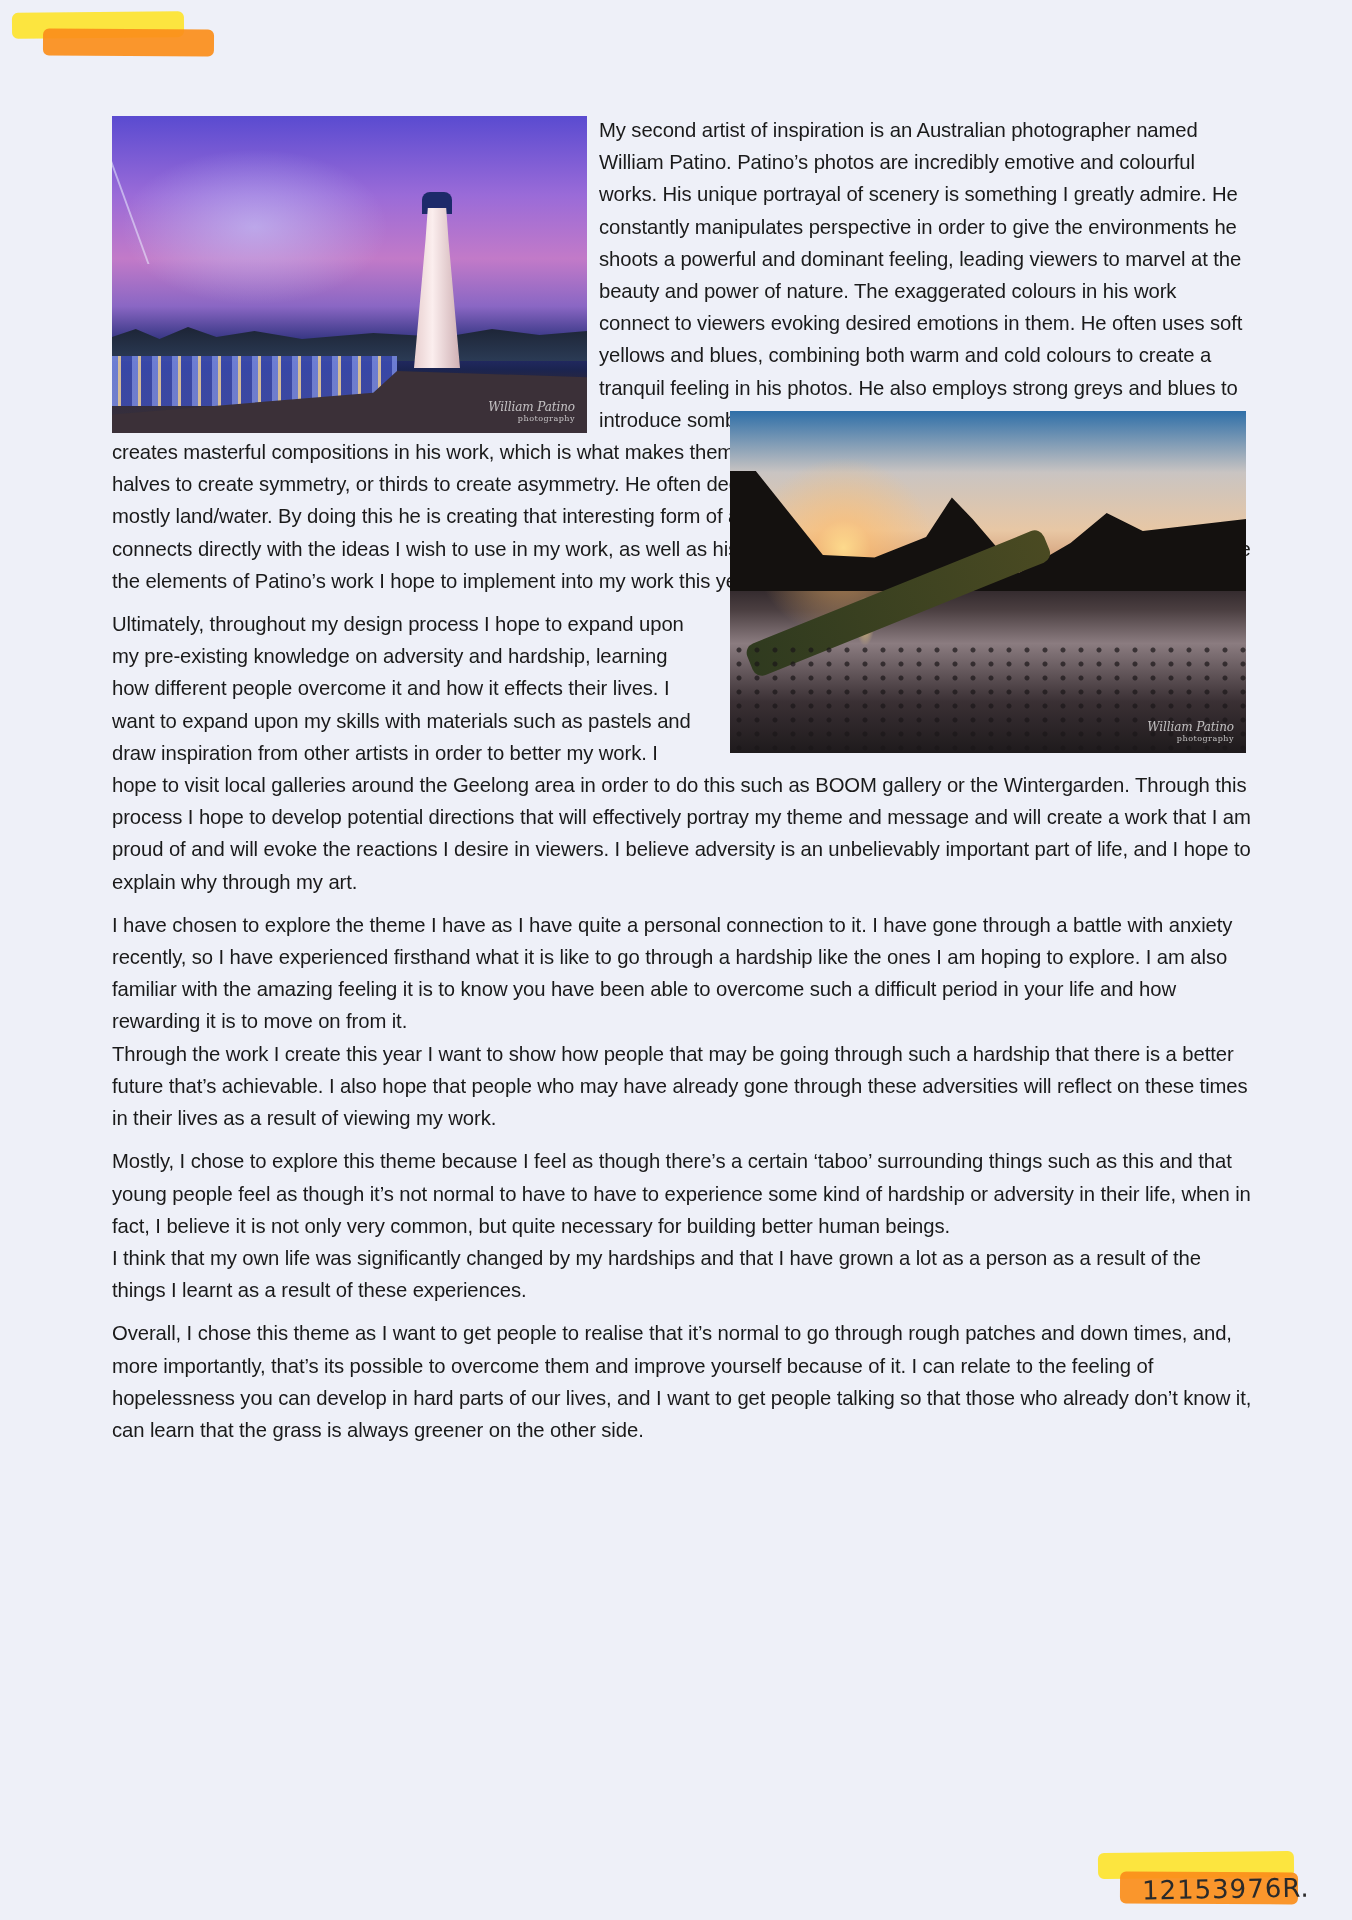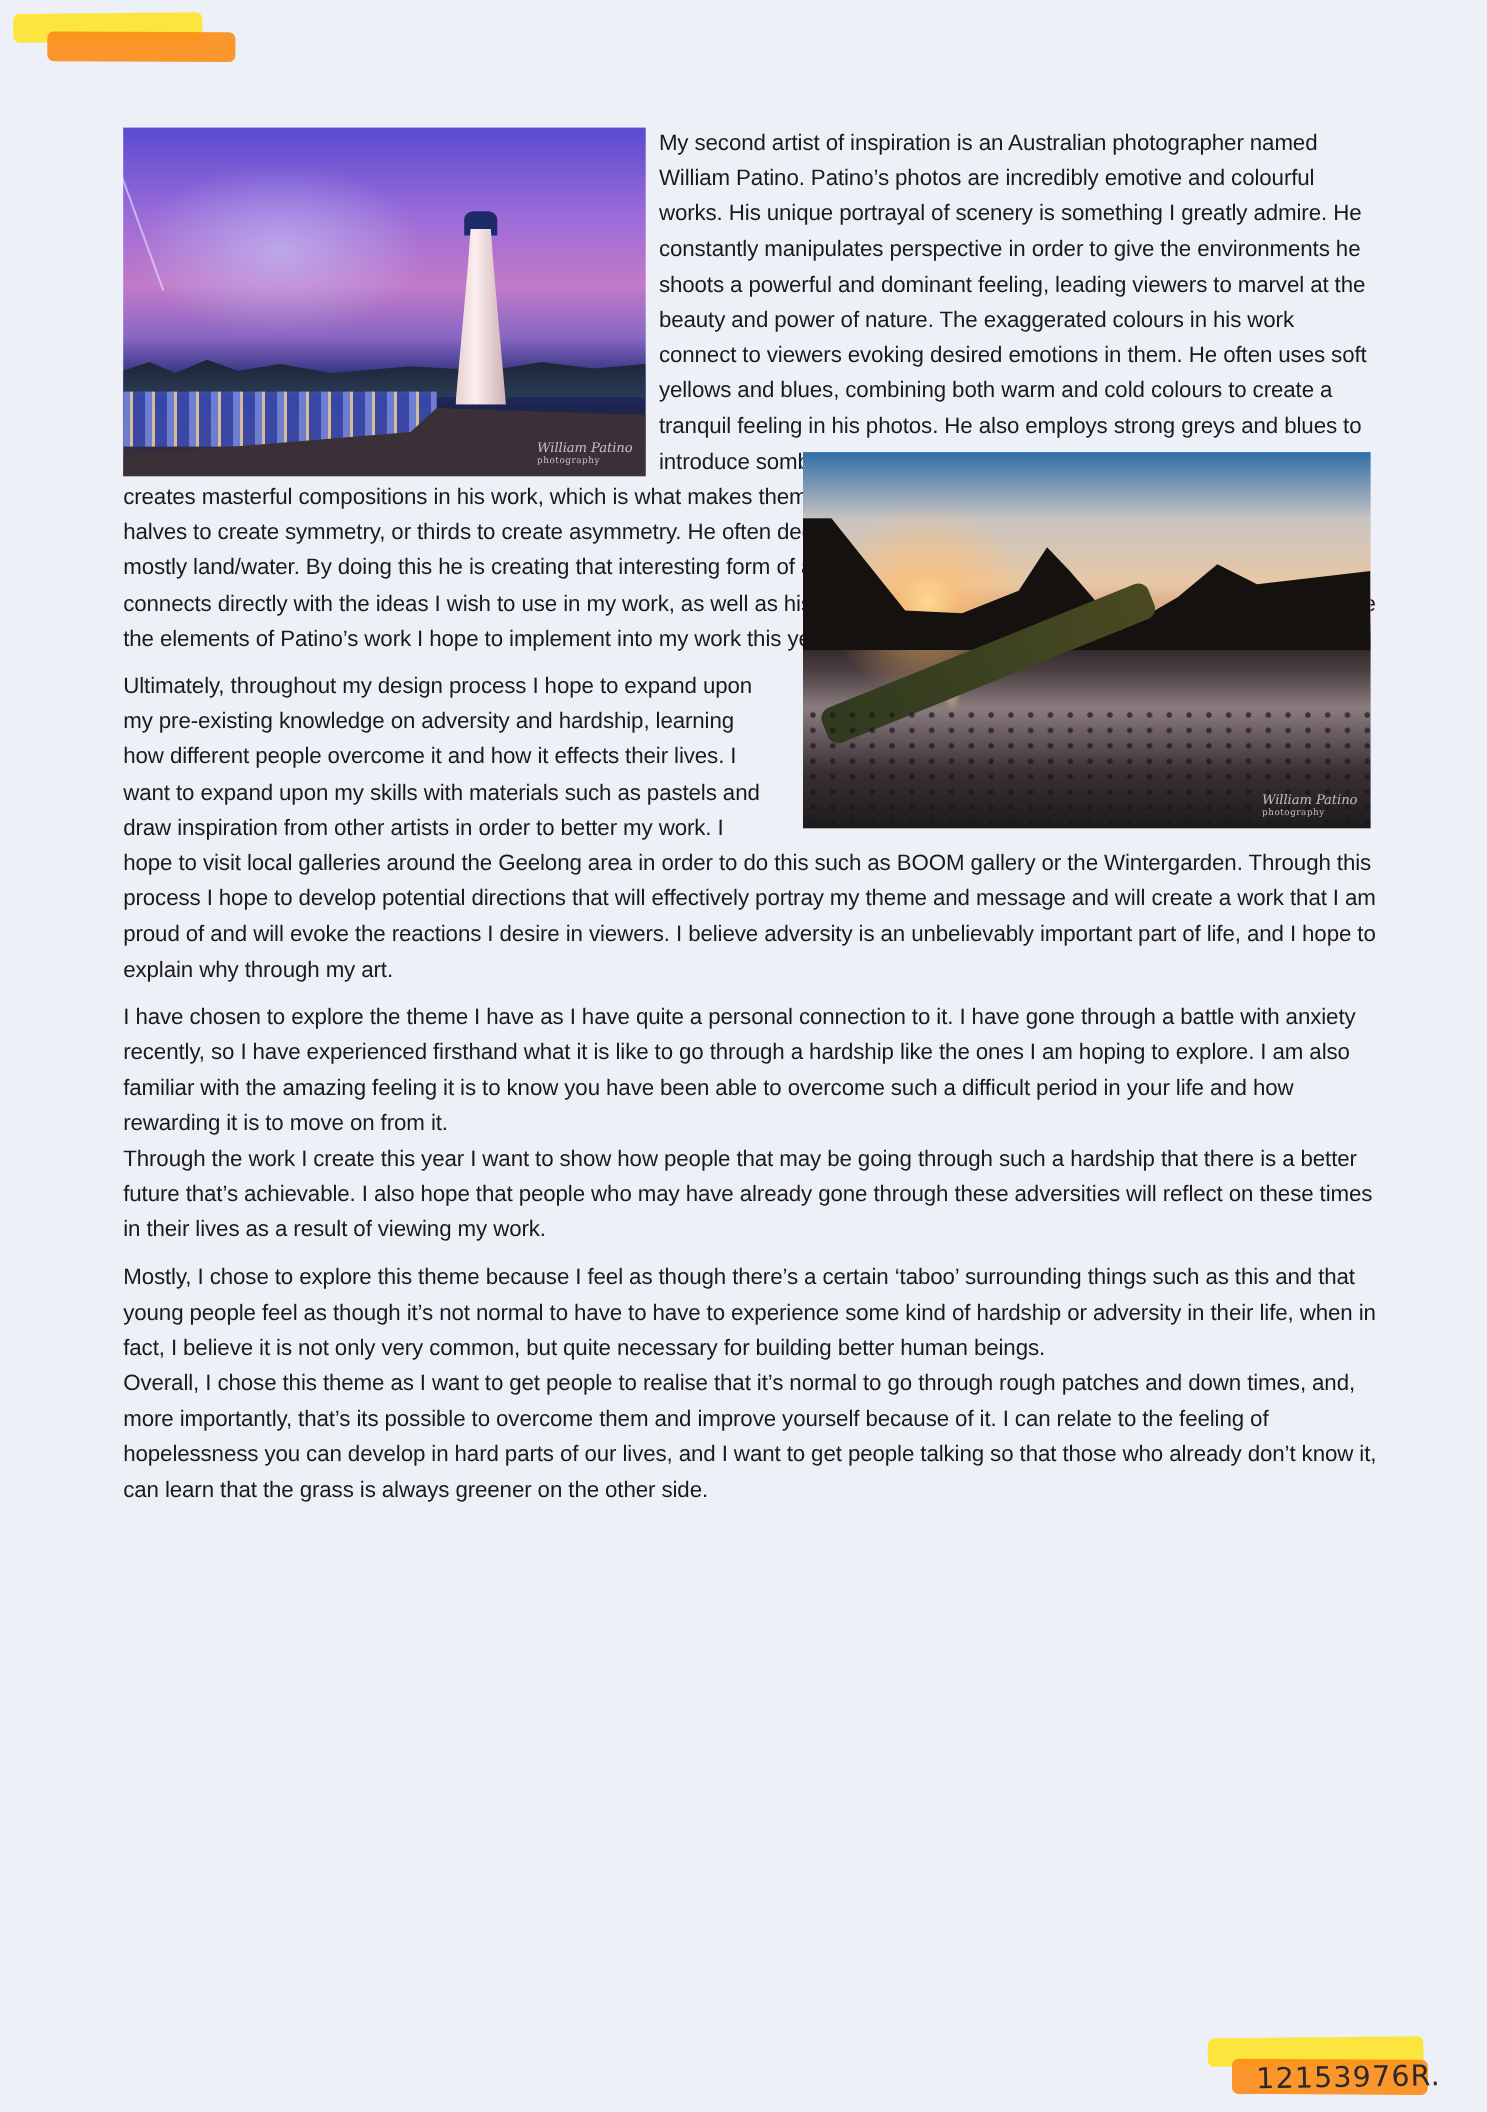--- a/index.html
+++ b/index.html
@@ -78,21 +78,21 @@
     transform: rotate(-22deg); transform-origin: left center; border-radius: 10px;
   }
   .photo-fjord .rocks {
     position: absolute; left: 0; bottom: 0; width: 100%; height: 110px;
     background: radial-gradient(circle, #1a1618 2px, transparent 3px) 0 0/18px 14px;
     opacity: 0.7;
   }
   .sig {
     position: absolute; right: 12px; bottom: 8px;
     font-family: "DejaVu Serif", serif; font-style: italic;
-    font-size: 12px; color: rgba(240,240,240,0.75); text-align: left; line-height: 12px;
+    font-size: 12px; color: rgba(240,240,240,0.75); text-align: right; line-height: 12px;
   }
   .sig small { display: block; font-style: normal; font-size: 8px; letter-spacing: 0.5px; }
 
   .student-id {
     position: absolute; left: 1142px; top: 1874px;
     font-family: "DejaVu Sans", sans-serif; font-size: 26px; color: #2a2a2a;
     letter-spacing: 1px; transform: rotate(-1deg);
   }
 </style>
 </head>
@@ -125,18 +125,19 @@
     <div class="sig">
       <span>William Patino</span>
       <small>photography</small>
     </div>
   </div>
 
   <p style="margin-top:11px;">Ultimately, throughout my design process I hope to expand upon my pre-existing knowledge on adversity and hardship, learning how different people overcome it and how it effects their lives. I want to expand upon my skills with materials such as pastels and draw inspiration from other artists in order to better my work. I hope to visit local galleries around the Geelong area in order to do this such as BOOM gallery or the Wintergarden. Through this process I hope to develop potential directions that will effectively portray my theme and message and will create a work that I am proud of and will evoke the reactions I desire in viewers. I believe adversity is an unbelievably important part of life, and I hope to explain why through my art.</p>
   <p class="tight">I have chosen to explore the theme I have as I have quite a personal connection to it. I have gone through a battle with anxiety recently, so I have experienced firsthand what it is like to go through a hardship like the ones I am hoping to explore.  I am also familiar with the amazing feeling it is to know you have been able to overcome such a difficult period in your life and how rewarding it is to move on from it.</p>
   <p>Through the work I create this year I want to show how people that may be going through such a hardship that there is a better future that’s achievable. I also hope that people who may have already gone through these adversities will reflect on these times in their lives as a result of viewing my work.</p>
   <p class="tight">Mostly, I chose to explore this theme because I feel as though there’s a certain ‘taboo’ surrounding things such as this and that young people feel as though it’s not normal to have to have to experience some kind of hardship or adversity in their life, when in fact, I believe it is not only very common, but quite necessary for building better human beings.</p>
+  <p>I think that my own life was significantly changed by my hardships and that I have grown a lot as a person as a result of the things I learnt as a result of these experiences.</p>
   <p>Overall, I chose this theme as I want to get people to realise that it’s normal to go through rough patches and down times, and, more importantly, that’s its possible to overcome them and improve yourself because of it. I can relate to the feeling of hopelessness you can develop in hard parts of our lives, and I want to get people talking so that those who already don’t know it, can learn that the grass is always greener on the other side.</p>
 </div>
 
 <div class="hl hl-yellow" style="left:1098px; top:1852px; width:196px; height:26px;"></div>
 <div class="hl hl-orange" style="left:1120px; top:1872px; width:178px; height:32px;"></div>
 <div class="student-id">12153976R.</div>
 
 </body></html>

